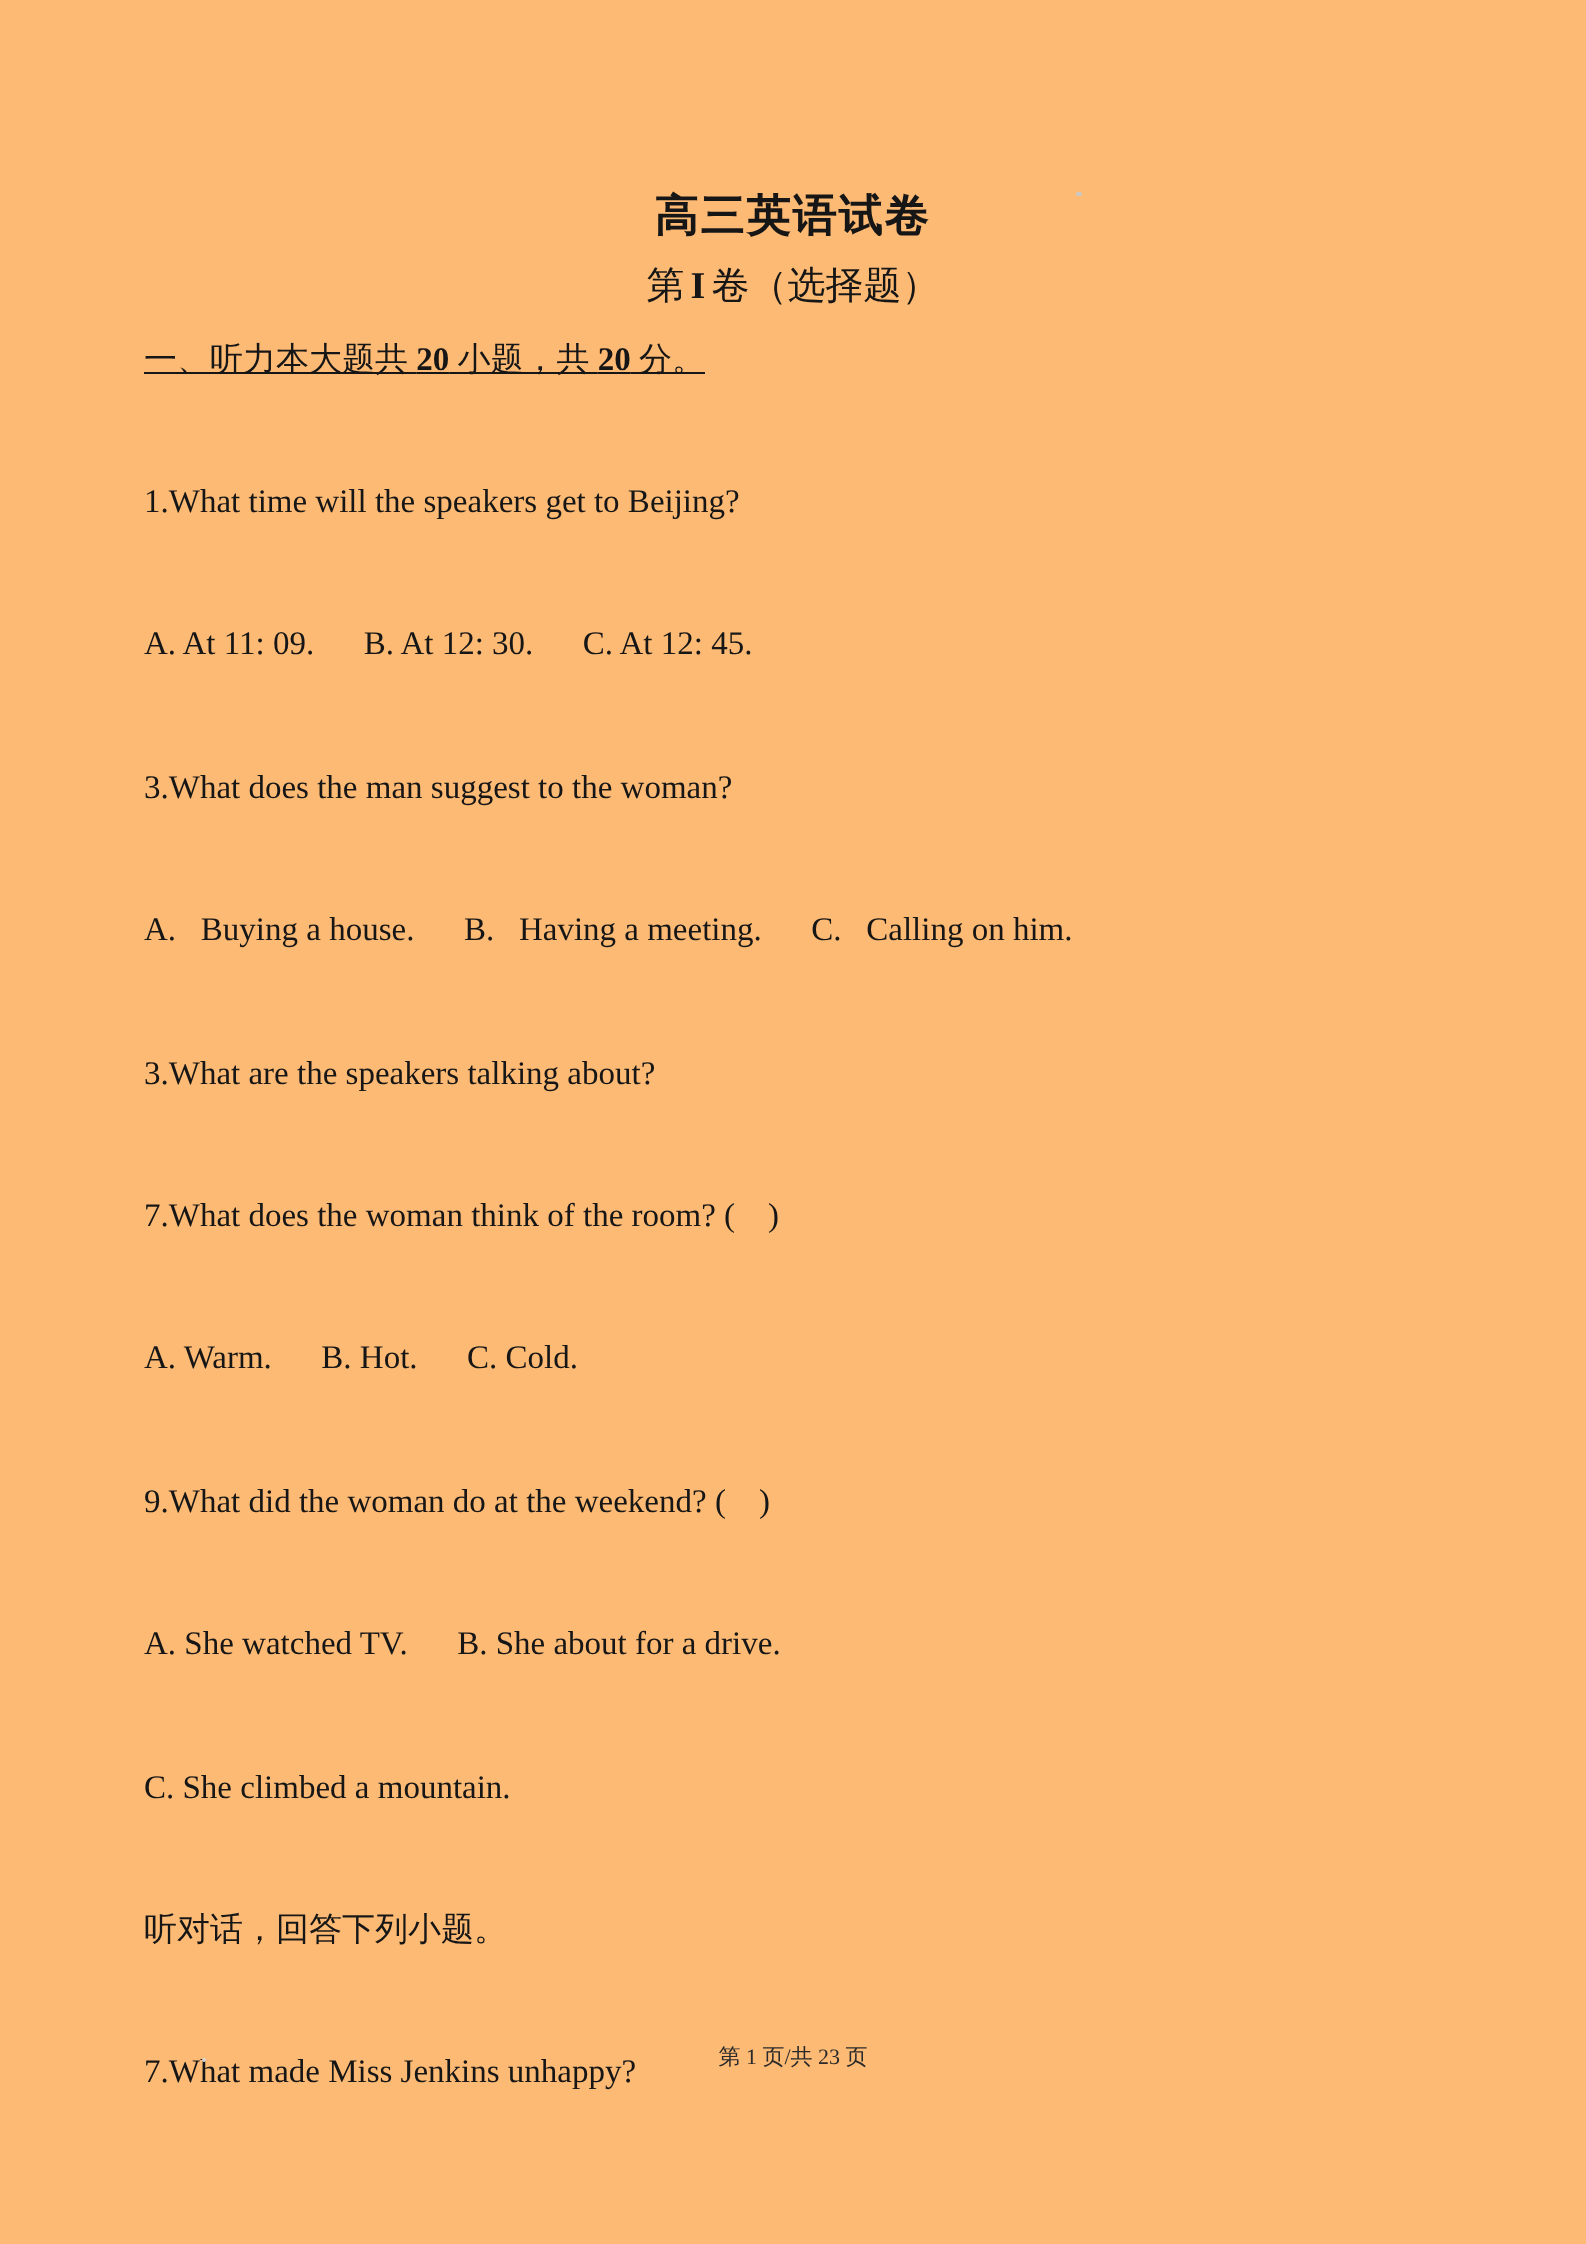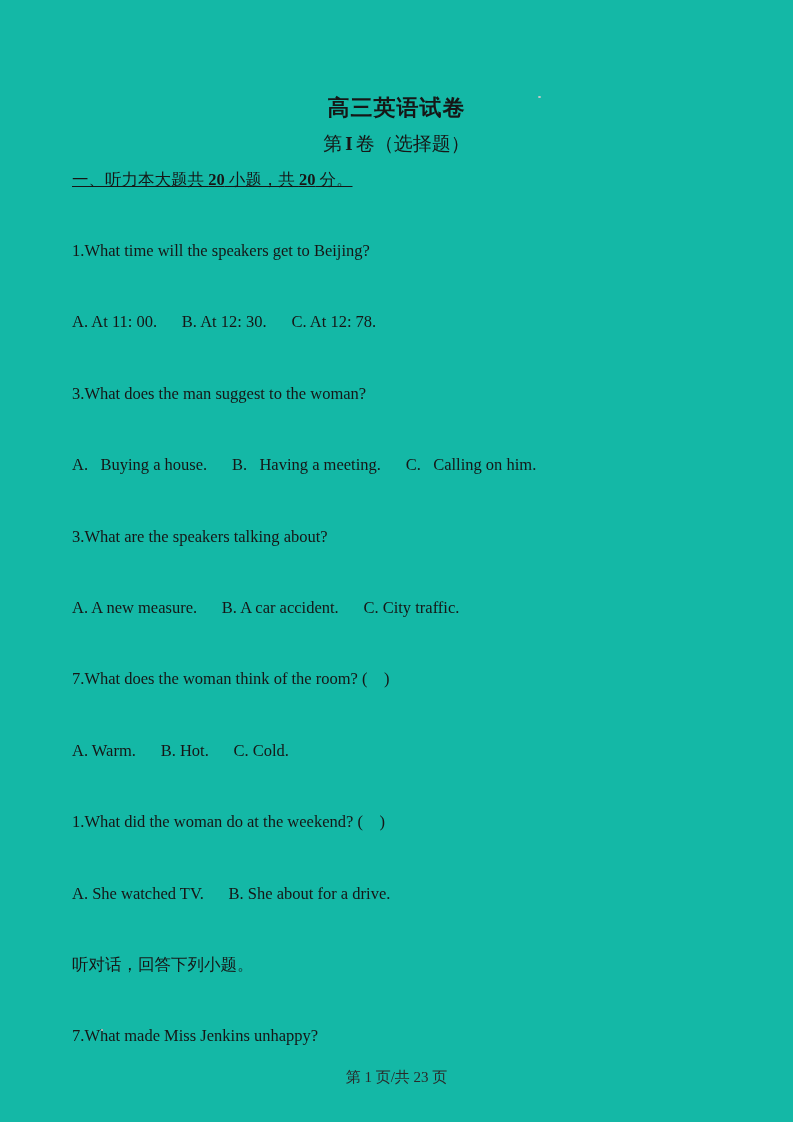--- a/index.html
+++ b/index.html
@@ -1,20 +1,20 @@
 <!DOCTYPE html>
 <html><head>
 <meta charset="utf-8">
 <style>
   html,body{margin:0;padding:0;background:#e8e8e8;}
   .page{
     position:relative;
     width:793px;height:1122px;
     margin:0 auto;
-    background:#14b8a6;
+    background:#fdba74;
     overflow:hidden;
     font-family:"Liberation Serif","DejaVu Serif",serif;
     color:#161616;
   }
   .title{
     margin:0;
     padding-top:95px;
     text-align:center;
     font-size:22px;
     font-weight:600;
@@ -42,23 +42,23 @@
     font-size:16.5px;
     white-space:pre-wrap;
   }
   .content p{
     margin:0;
     line-height:31.4px;
   }
   .footer{
     position:absolute;
     left:0;right:0;
-    top:1068px;
+    top:1021px;
     text-align:center;
-    font-size:15px;
+    font-size:11px;
     color:#2a2a2a;
   }
   .artifact{
     position:absolute;
     background:#c9c9c9;
     border-radius:50%;
   }
   .dot-top{left:538px;top:96px;width:3px;height:2px;}
   .dot-footer{left:101px;top:1029px;width:2px;height:2px;background:#d6d6d6;}
 </style>
@@ -70,29 +70,29 @@
   <span class="artifact dot-top"></span>
 
   <h1 class="title">高三英语试卷</h1>
 
   <h2 class="subtitle"><span>第</span><span class="seg-bold">I</span><span>卷（选择题）</span></h2>
 
   <p class="section-heading"><span>一、听力本大题共 </span><span class="num">20</span><span> 小题，共 </span><span class="num">20</span><span> 分。</span></p>
 
   <div class="content">
     <p>1.What time will the speakers get to Beijing?</p>
-    <p>A. At 11: 00.      B. At 12: 30.      C. At 12: 78.</p>
+    <p>A. At 11: 09.      B. At 12: 30.      C. At 12: 45.</p>
     <p>3.What does the man suggest to the woman?</p>
     <p>A.   Buying a house.      B.   Having a meeting.      C.   Calling on him.</p>
     <p>3.What are the speakers talking about?</p>
-    <p>A. A new measure.      B. A car accident.      C. City traffic.</p>
     <p>7.What does the woman think of the room? (    )</p>
     <p>A. Warm.      B. Hot.      C. Cold.</p>
-    <p>1.What did the woman do at the weekend? (    )</p>
+    <p>9.What did the woman do at the weekend? (    )</p>
     <p>A. She watched TV.      B. She about for a drive.</p>
+    <p>C. She climbed a mountain.</p>
     <p>听对话，回答下列小题。</p>
     <p>7.What made Miss Jenkins unhappy?</p>
     
     
     
     
     
     
     
     

